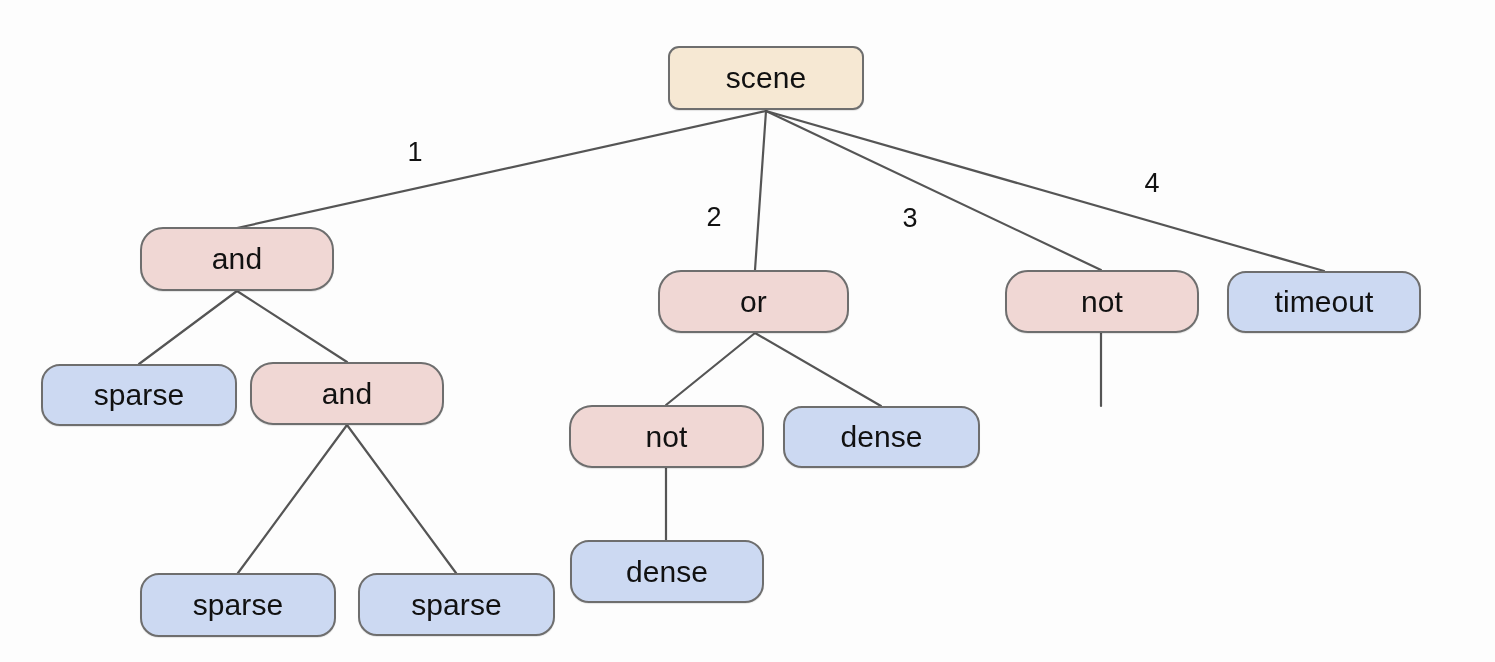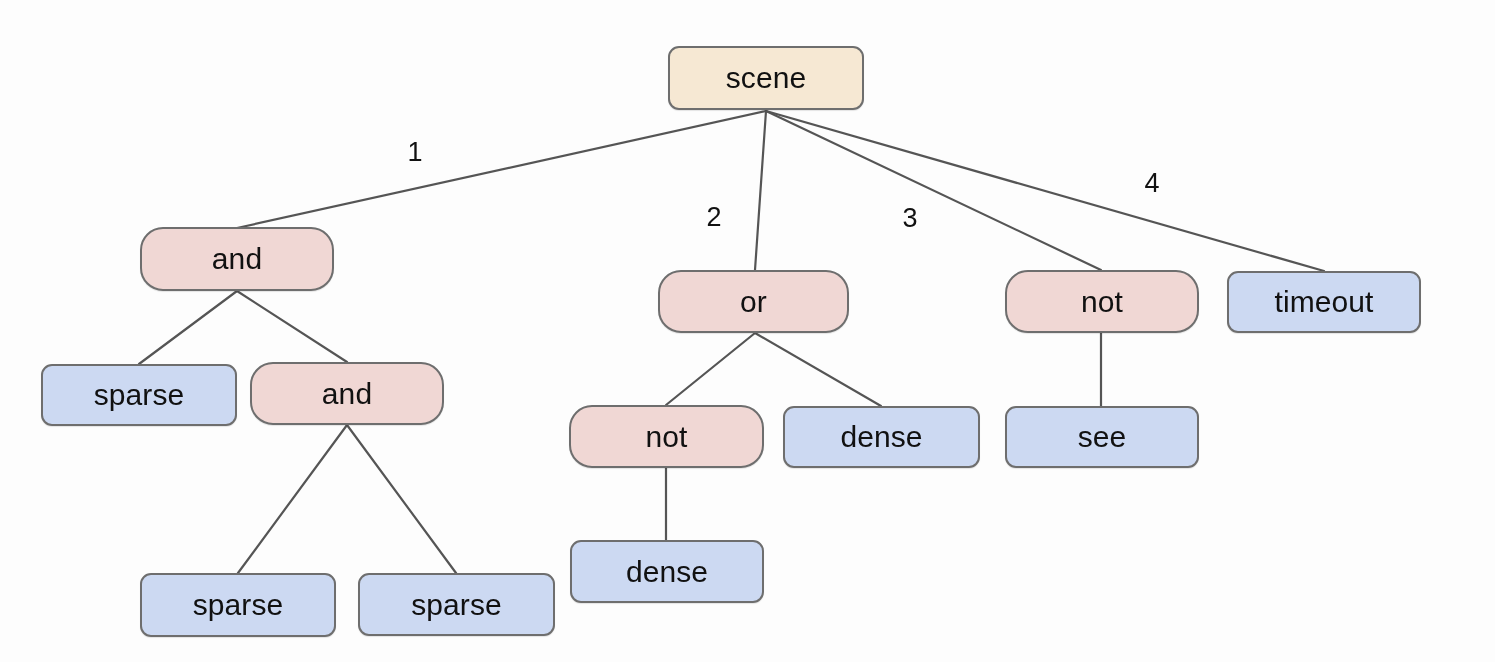--- a/index.html
+++ b/index.html
@@ -41,21 +41,21 @@
     justify-content: center;
     color: #111111;
     font-size: 30px;
     line-height: 1;
     letter-spacing: 0.1px;
     white-space: nowrap;
     box-shadow: 0 1px 1px rgba(0,0,0,0.10);
   }
   .node.root    { background: #f6e8d3; }
   .node.op      { background: #f0d7d4; border-radius: 23px; }
-  .node.leaf    { background: #ccd9f2; }
+  .node.leaf    { background: #ccd9f2; border-radius: 19px; }
   .edge-label {
     position: absolute;
     color: #111111;
     font-size: 27px;
     line-height: 1;
     white-space: nowrap;
     transform: translate(-50%, -50%);
   }
 </style>
 </head>
@@ -97,23 +97,20 @@
       </div>
       <div class="node op" style="left: 250px; top: 362px; width: 194px; height: 63px; background: rgb(240, 215, 212); border-color: rgb(110, 110, 110); color: rgb(17, 17, 17);">
         <span>and</span>
       </div>
       <div class="node op" style="left: 569px; top: 405px; width: 195px; height: 63px; background: rgb(240, 215, 212); border-color: rgb(110, 110, 110); color: rgb(17, 17, 17);">
         <span>not</span>
       </div>
       <div class="node leaf" style="left: 783px; top: 406px; width: 197px; height: 62px; background: rgb(204, 217, 242); border-color: rgb(110, 110, 110); color: rgb(17, 17, 17);">
         <span>dense</span>
       </div>
-      <div class="node leaf" style="left: 1005px; top: 406px; width: 194px; height: 62px; background: rgb(204, 217, 242); border-color: rgb(110, 110, 110); color: rgb(17, 17, 17);">
-        <span>see</span>
-      </div>
       <div class="node leaf" style="left: 570px; top: 540px; width: 194px; height: 63px; background: rgb(204, 217, 242); border-color: rgb(110, 110, 110); color: rgb(17, 17, 17);">
         <span>dense</span>
       </div>
       <div class="node leaf" style="left: 140px; top: 573px; width: 196px; height: 64px; background: rgb(204, 217, 242); border-color: rgb(110, 110, 110); color: rgb(17, 17, 17);">
         <span>sparse</span>
       </div>
       <div class="node leaf" style="left: 358px; top: 573px; width: 197px; height: 63px; background: rgb(204, 217, 242); border-color: rgb(110, 110, 110); color: rgb(17, 17, 17);">
         <span>sparse</span>
       </div>
       <div class="edge-label" style="left: 415px; top: 152px; color: rgb(17, 17, 17);">1</div>

